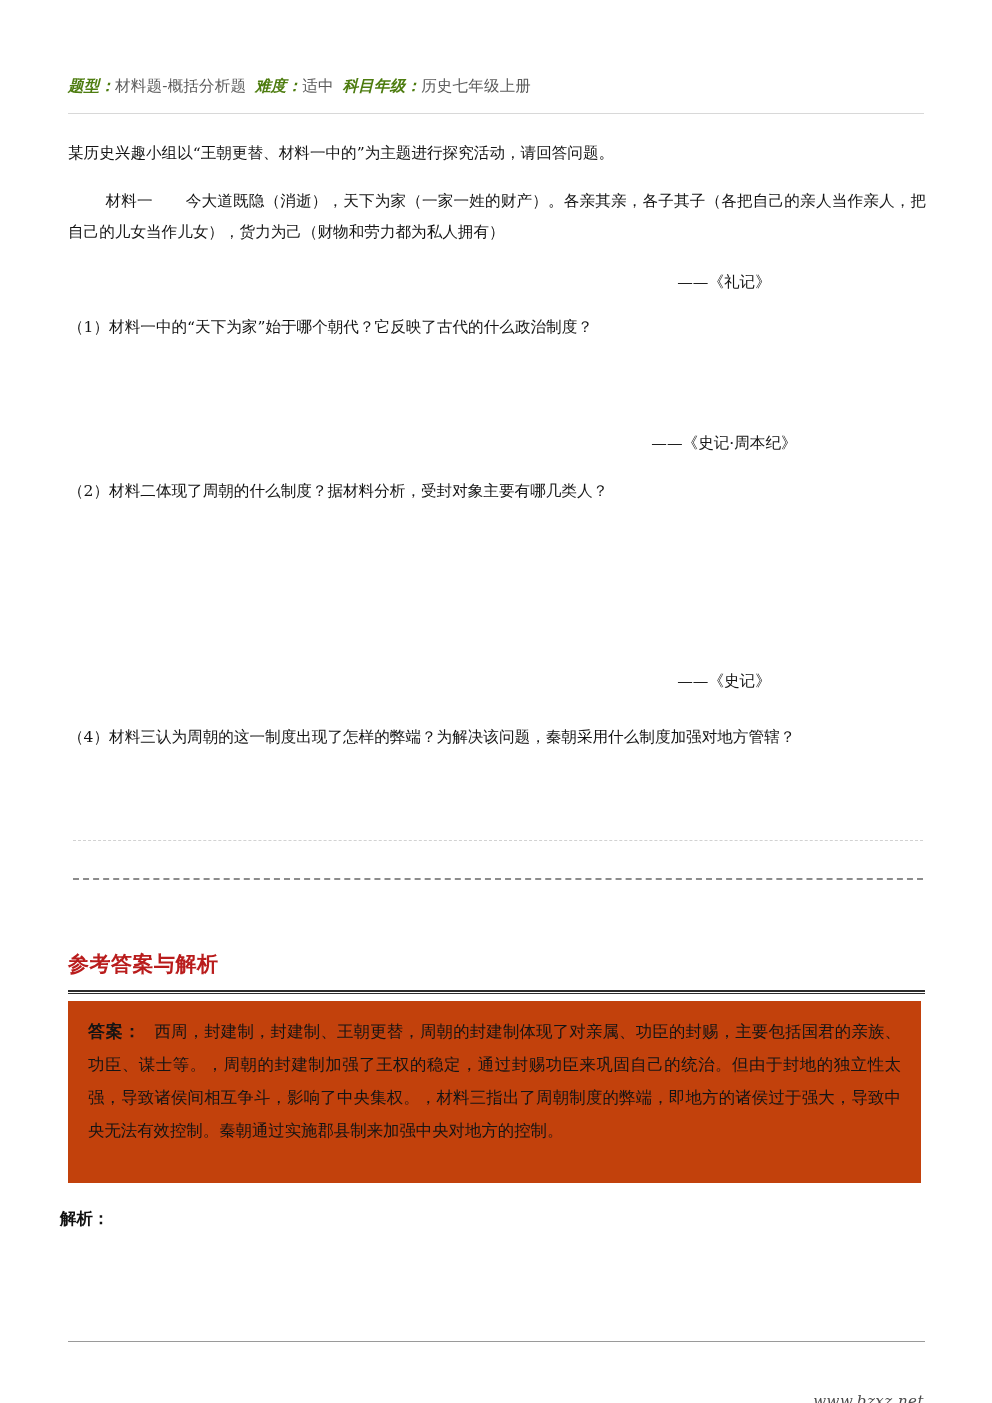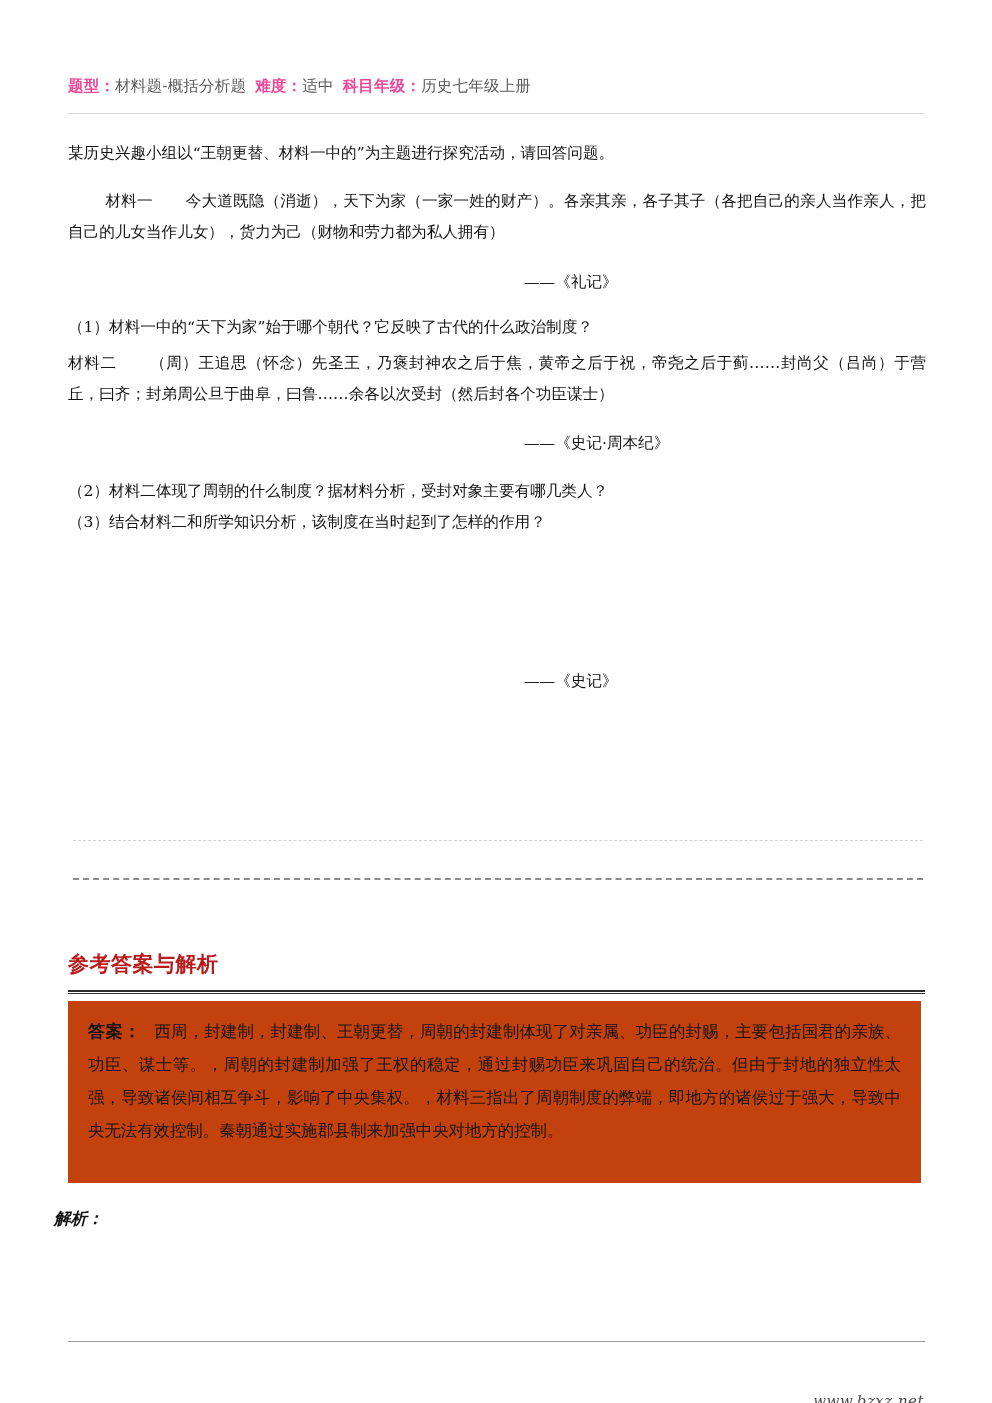--- a/index.html
+++ b/index.html
@@ -30,21 +30,22 @@
     top: 75px;
     width: 856px;
     font-size: 15.5px;
     line-height: 22px;
     color: #5b5b5b;
     white-space: nowrap;
     letter-spacing: 0.2px;
   }
   .meta-line .lbl {
     font-weight: bold;
-    color: #ec4899;
+    color: #4d7c0f;
+    font-style: italic;
   }
   .meta-sep { display: inline-block; width: 9px; }
 
   .header-rule {
     position: absolute;
     left: 68px;
     top: 113px;
     width: 856px;
     height: 1px;
     background: #d8d8d8;
@@ -61,21 +62,21 @@
     text-align: justify;
     text-justify: inter-character;
   }
   .indent { text-indent: 2.4em; }
   .gap-after-label { display: inline-block; width: 2.1em; }
 
   .src {
     position: absolute;
     right: 68px;
     width: 400px;
-    text-align: left;
+    text-align: center;
     font-size: 15.6px;
     line-height: 31px;
     color: #141414;
   }
 
   
   .cut-line-1 {
     position: absolute;
     left: 73px;
     top: 840px;
@@ -141,26 +142,25 @@
   .answer-box .tag {
     font-weight: bold;
     font-size: 17px;
     letter-spacing: 0.5px;
   }
   .answer-box .tag-gap { display: inline-block; width: 0.8em; }
 
   
   .analysis-heading {
     position: absolute;
-    left: 54px;
+    left: 60px;
     top: 1208px;
     font-size: 16.4px;
     font-weight: bold;
     color: #111111;
-    font-style: italic;
   }
   .analysis-body {
     position: absolute;
     left: 68px;
     top: 1236px;
     width: 858px;
     font-size: 15.6px;
     line-height: 31px;
     color: #141414;
     text-align: justify;
@@ -199,30 +199,27 @@
 
   <div class="para" style="top:138px;">某历史兴趣小组以“王朝更替、材料一中的”为主题进行探究活动，请回答问题。</div>
 
   <div class="para indent" style="top:186px;">
     <span>材料一</span><span class="gap-after-label"></span><span>今大道既隐（消逝），天下为家（一家一姓的财产）。各亲其亲，各子其子（各把自己的亲人当作亲人，把自己的儿女当作儿女），货力为己（财物和劳力都为私人拥有）</span>
   </div>
   <div class="src" style="top:267px;">——《礼记》</div>
 
   <div class="para" style="top:312px;">（1）材料一中的“天下为家”始于哪个朝代？它反映了古代的什么政治制度？</div>
 
-  <div class="para" style="top:348px;">
-    <span>材料二</span><span class="gap-after-label"></span><span>（周）王追思（怀念）先圣王，乃褒封神农之后于焦，黄帝之后于祝，帝尧之后于蓟……封尚父（吕尚）于营丘，曰齐；封弟周公旦于曲阜，曰鲁……余各以次受封（然后封各个功臣谋士）</span>
-  </div>
   <div class="src" style="top:428px;">——《史记·周本纪》</div>
 
   <div class="para" style="top:476px;">（2）材料二体现了周朝的什么制度？据材料分析，受封对象主要有哪几类人？</div>
-  <div class="para" style="top:507px;">（3）结合材料二和所学知识分析，该制度在当时起到了怎样的作用？</div>
 
   <div class="src" style="top:666px;">——《史记》</div>
 
+  <div class="para" style="top:722px;">（4）材料三认为周朝的这一制度出现了怎样的弊端？为解决该问题，秦朝采用什么制度加强对地方管辖？</div>
 
   <div class="cut-line-1"></div>
   <div class="cut-line-2"></div>
 
   <div class="answer-heading">参考答案与解析</div>
   <div class="answer-rule"></div>
   <div class="answer-box">
     <p>
       <span class="tag">答案：</span><span class="tag-gap"></span><span>西周，封建制，封建制、王朝更替，周朝的封建制体现了对亲属、功臣的封赐，主要包括国君的亲族、功臣、谋士等。，周朝的封建制加强了王权的稳定，通过封赐功臣来巩固自己的统治。但由于封地的独立性太强，导致诸侯间相互争斗，影响了中央集权。，材料三指出了周朝制度的弊端，即地方的诸侯过于强大，导致中央无法有效控制。秦朝通过实施郡县制来加强中央对地方的控制。</span>
     </p>

